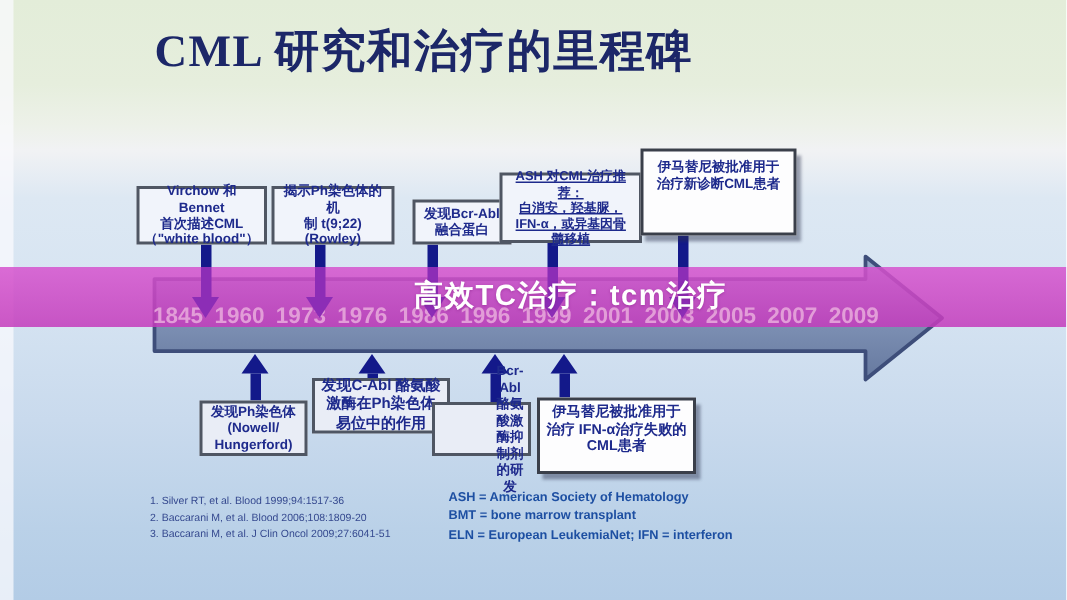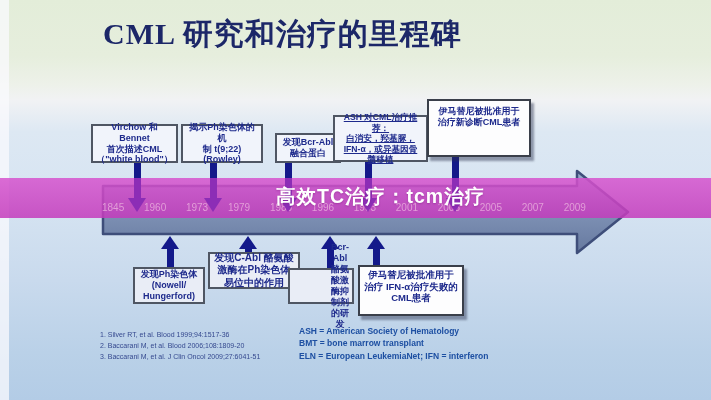--- a/index.html
+++ b/index.html
@@ -41,21 +41,21 @@
   
   .ushaft{position:absolute;width:7px;background:#13198a;z-index:3;}
   .uhead{position:absolute;top:236px;width:0;height:0;z-index:3;
     border-left:9px solid transparent;border-right:9px solid transparent;
     border-bottom:13px solid #13198a;}
   .arrow-svg{position:absolute;left:0;top:0;z-index:2;}
   .banner{position:absolute;left:0;top:178px;width:711px;height:40px;z-index:5;
     background:linear-gradient(180deg,rgba(214,83,206,0.85),rgba(196,59,188,0.85));}
   .years{position:absolute;left:102px;top:202px;width:484px;z-index:6;
     display:flex;justify-content:space-between;
-    font-size:10px;font-weight:normal;color:#e29dd8;}
+    font-size:15px;font-weight:bold;color:#e29dd8;}
   .banner-text{position:absolute;left:276px;top:183px;z-index:8;
     font-size:19.5px;font-weight:bold;color:#ffffff;letter-spacing:1px;
     text-shadow:0 1px 2px rgba(120,20,120,0.4);}
   .refs{position:absolute;left:100px;top:329px;z-index:4;
     font-size:7px;color:#35498f;line-height:1.6;}
   .abbr{position:absolute;left:299px;top:325px;z-index:4;
     font-size:8.5px;font-weight:bold;color:#1d4fa2;line-height:1.45;}
 </style>
 </head>
 <body>
@@ -96,24 +96,24 @@
     </defs>
     <polygon points="103,186 577,186 577,171 628,212 577,253 577,234 103,234" fill="url(#ag)" stroke="#3e4e7a" stroke-width="2.5" stroke-linejoin="round"></polygon>
   </svg>
 
   <div class="banner"></div>
 
   <div class="years">
     <span>1845</span>
     <span>1960</span>
     <span>1973</span>
-    <span>1979</span>
+    <span>1976</span>
     <span>1986</span>
     <span>1996</span>
-    <span>1993</span>
+    <span>1999</span>
     <span>2001</span>
     <span>2003</span>
     <span>2005</span>
     <span>2007</span>
     <span>2009</span>
   </div>
 
   <div class="pshaft" style="left:134px;"></div>
   <div class="phead" style="left:128px;"></div>
   <div class="pshaft" style="left:210px;"></div>

